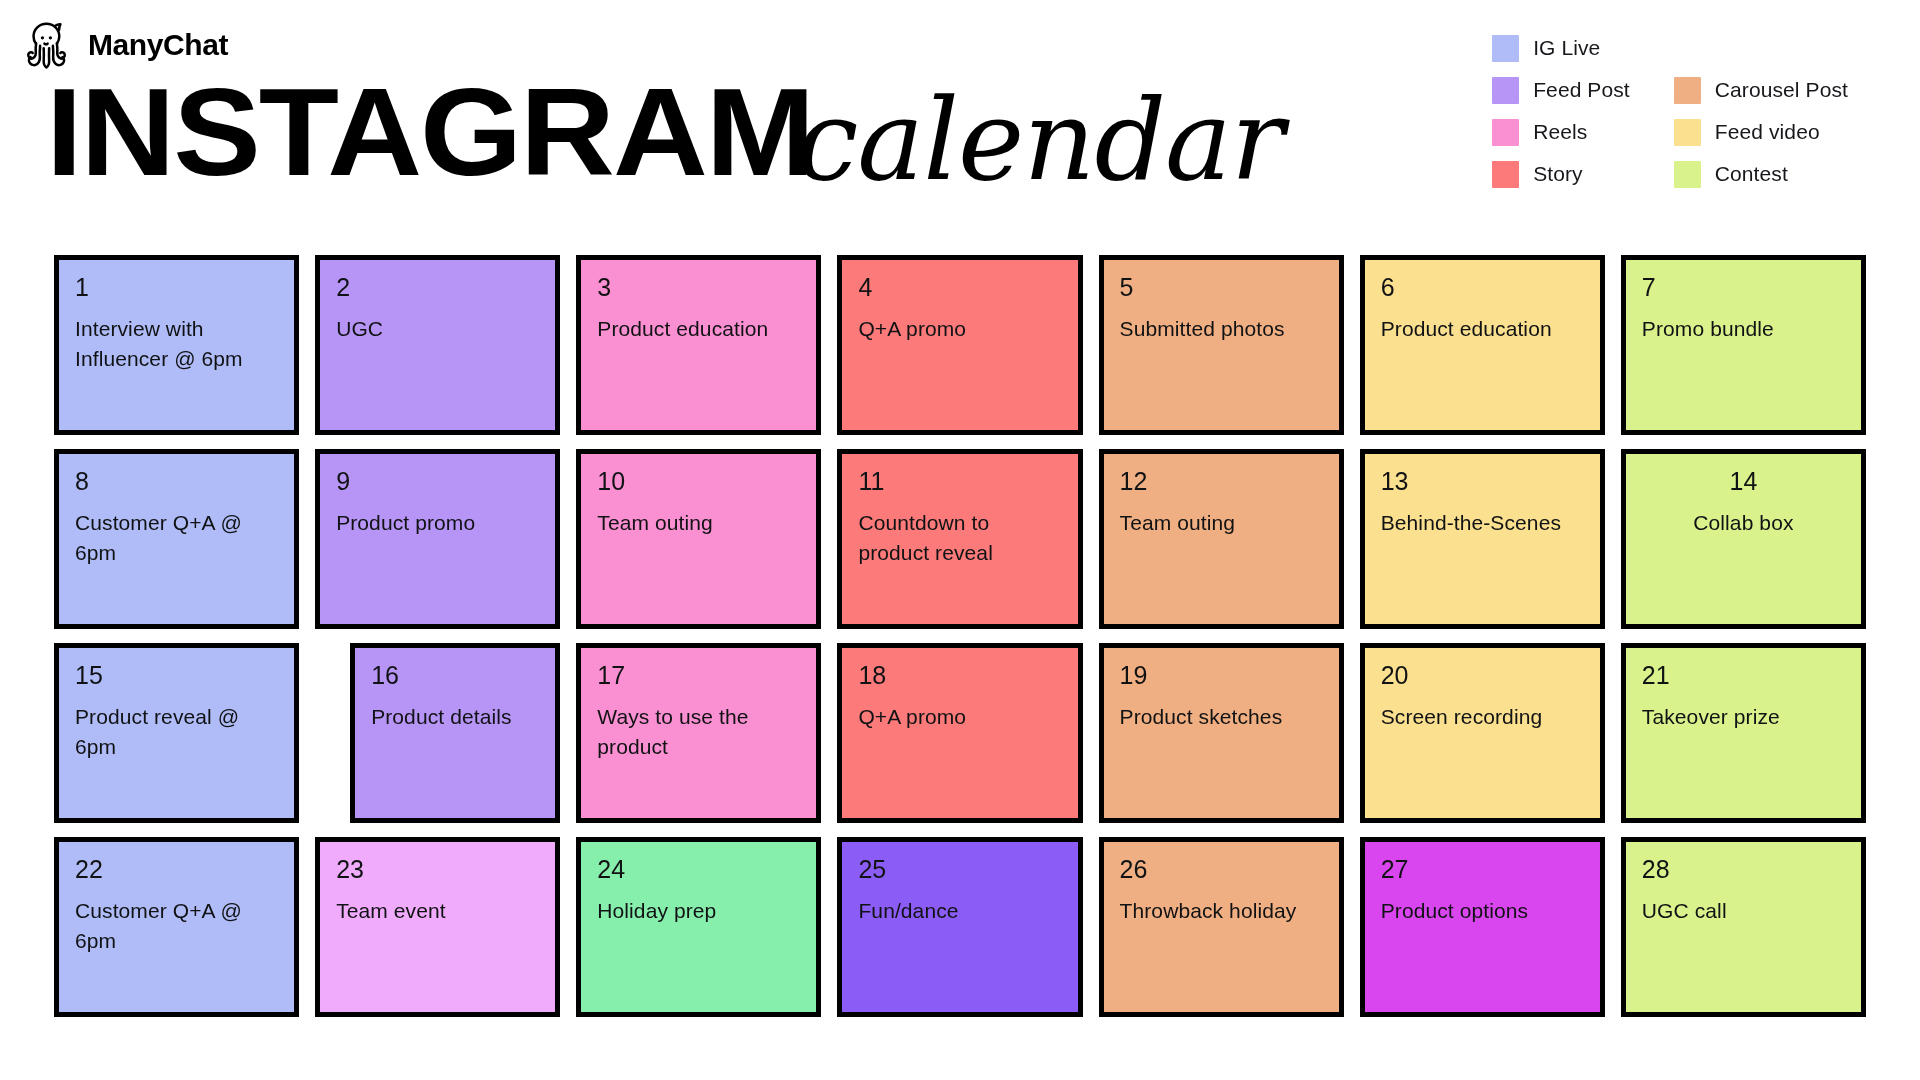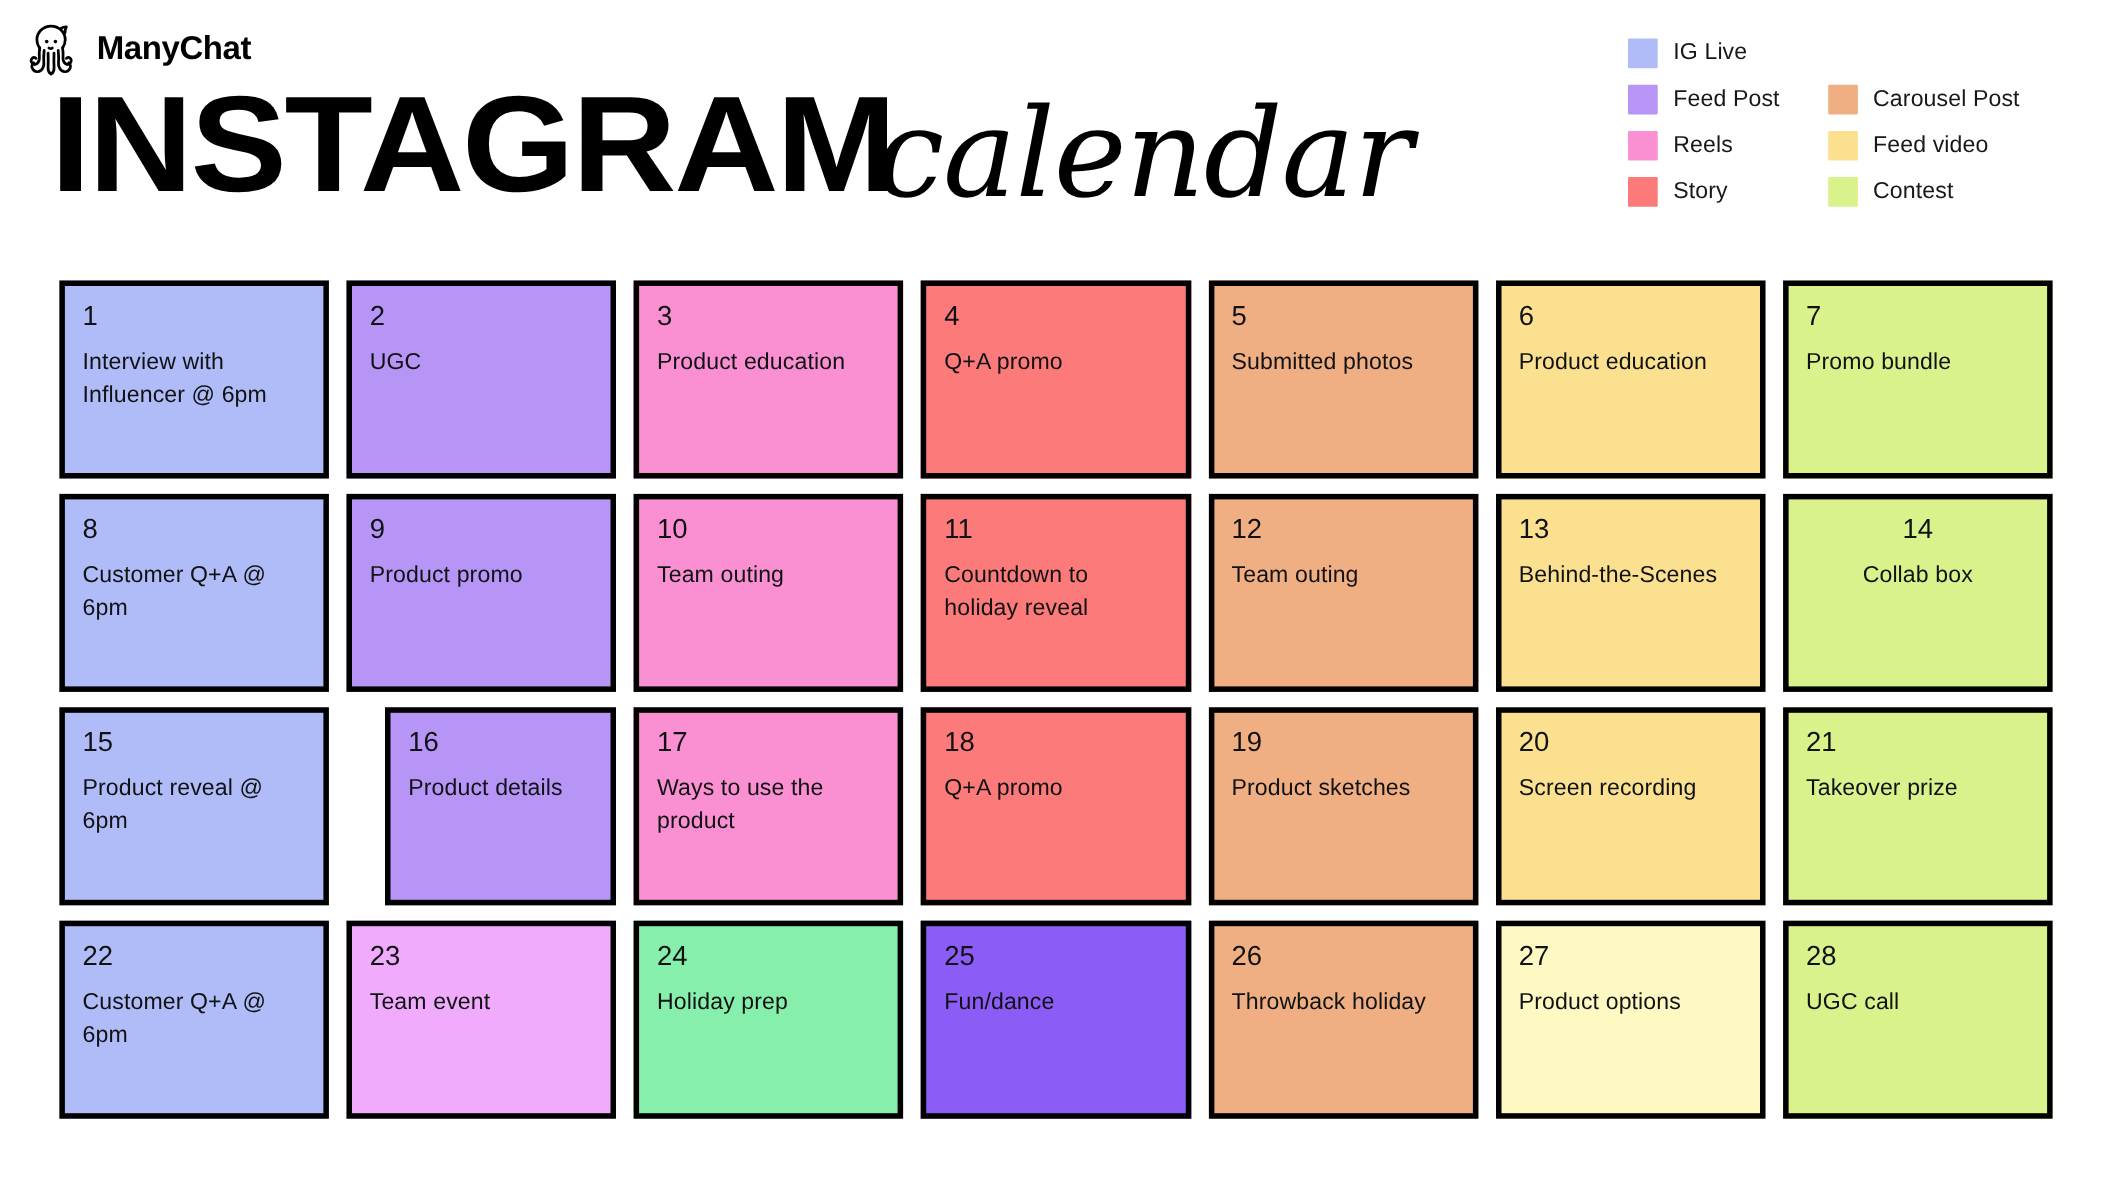--- a/index.html
+++ b/index.html
@@ -68,21 +68,21 @@
     color: #000000;
     margin-left: 26px;
     letter-spacing: -1px;
     position: relative;
     top: 4px;
   }
 
   
   #legend {
     position: absolute;
-    right: 84px;
+    right: 72px;
     top: 34px;
     display: grid;
     grid-template-columns: auto auto;
     column-gap: 44px;
     row-gap: 14px;
     align-items: center;
   }
   .legend-item {
     display: flex;
     align-items: center;
@@ -236,21 +236,21 @@
       <div class="day-cell" style="background: rgb(183, 149, 247);">
         <div class="day-number">9</div>
         <div class="day-event">Product promo</div>
       </div>
       <div class="day-cell" style="background: rgb(250, 143, 210);">
         <div class="day-number">10</div>
         <div class="day-event">Team outing</div>
       </div>
       <div class="day-cell" style="background: rgb(252, 122, 122);">
         <div class="day-number">11</div>
-        <div class="day-event">Countdown to holiday reveal</div>
+        <div class="day-event">Countdown to product reveal</div>
       </div>
       <div class="day-cell" style="background: rgb(240, 175, 130);">
         <div class="day-number">12</div>
         <div class="day-event">Team outing</div>
       </div>
       <div class="day-cell" style="background: rgb(251, 224, 143);">
         <div class="day-number">13</div>
         <div class="day-event">Behind-the-Scenes</div>
       </div>
       <div class="day-cell" style="background: rgb(217, 242, 140); text-align: center;">
@@ -298,21 +298,21 @@
         <div class="day-event">Holiday prep</div>
       </div>
       <div class="day-cell" style="background: #8b5cf6;">
         <div class="day-number">25</div>
         <div class="day-event">Fun/dance</div>
       </div>
       <div class="day-cell" style="background: rgb(240, 175, 130);">
         <div class="day-number">26</div>
         <div class="day-event">Throwback holiday</div>
       </div>
-      <div class="day-cell" style="background: #fef9c3;">
+      <div class="day-cell" style="background: #d946ef;">
         <div class="day-number">27</div>
         <div class="day-event">Product options</div>
       </div>
       <div class="day-cell" style="background: rgb(217, 242, 140);">
         <div class="day-number">28</div>
         <div class="day-event">UGC call</div>
       </div>
     </div>
 
 </div>

